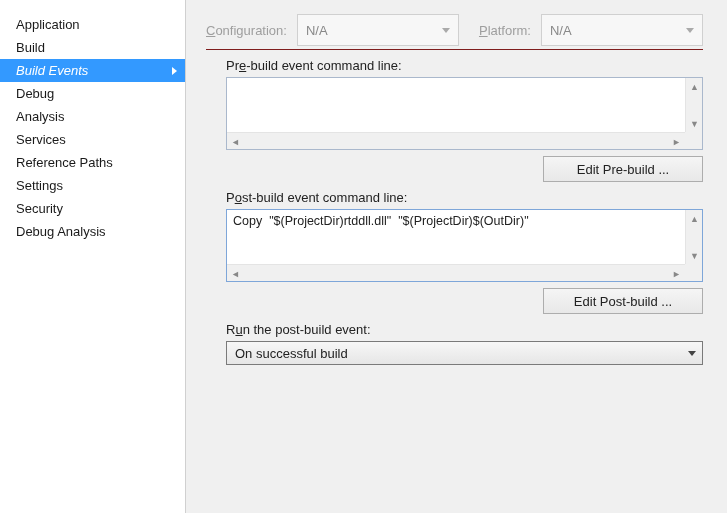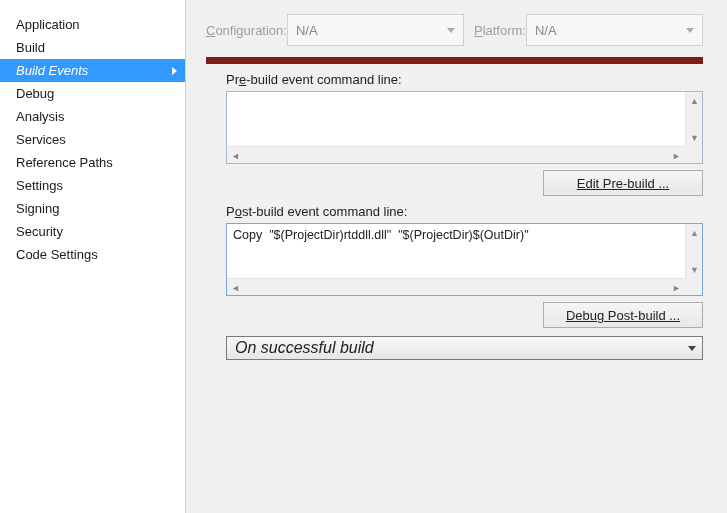--- a/index.html
+++ b/index.html
@@ -45,24 +45,25 @@
     .main {
       flex: 1;
       padding: 14px 24px 14px 20px;
       display: flex;
       flex-direction: column;
       gap: 8px;
     }
     .toprow {
       display: flex;
       align-items: center;
+      gap: 10px;
       color: #9e9e9e;
       font-size: 13px;
-      padding-bottom: 11px;
-      border-bottom: 7px solid #7f1d1d;
+      padding-bottom: 3px;
+      border-bottom: 1px solid #7f1d1d;
     }
     .toprow label { min-width: 0; }
     .combo {
       flex: 1;
       display: flex;
       align-items: center;
       justify-content: space-between;
       border: 1px solid #d0d0d0;
       background: #f7f7f7;
       color: #888;
@@ -146,57 +147,54 @@
     }
     .btn {
       min-width: 160px;
       height: 26px;
       border: 1px solid #adadad;
       background: linear-gradient(#f5f5f5, #e8e8e8);
       font-size: 13px;
       color: #222;
       cursor: pointer;
       padding: 0 12px;
-      text-decoration: underline;
     }
     .select {
       display: flex;
       align-items: center;
       justify-content: space-between;
       border: 1px solid #7a7a7a;
       background: linear-gradient(#f7f7f7, #e6e6e6);
       height: 24px;
       padding: 0 6px 0 8px;
-      font-size: 16px;
-      color: #222;
-      cursor: pointer;
-      font-style: italic;
+      font-size: 13px;
+      color: #222;
+      cursor: pointer;
     }
     .select .caret {
       width: 0; height: 0;
       border-left: 4px solid transparent;
       border-right: 4px solid transparent;
       border-top: 5px solid #444;
     }
   </style>
 </head>
 <body>
 
 <div class="sidebar">
   <div class="sidebar-item">Application</div>
   <div class="sidebar-item">Build</div>
   <div class="sidebar-item active">Build Events</div>
   <div class="sidebar-item">Debug</div>
   <div class="sidebar-item">Analysis</div>
   <div class="sidebar-item">Services</div>
   <div class="sidebar-item">Reference Paths</div>
   <div class="sidebar-item">Settings</div>
-  <div class="sidebar-item">Signing</div>
   <div class="sidebar-item">Security</div>
-  <div class="sidebar-item">Code Settings</div>
+  <div class="sidebar-item">Debug Analysis</div>
 </div>
 
 <div class="main">
 
   <div class="toprow">
     <label><span class="u">C</span><span>onfiguration:</span></label>
     <div class="combo">
       <span>N/A</span>
       <span class="caret"></span>
     </div>
@@ -238,24 +236,27 @@
         <div class="sbtn">▲</div>
         <div class="sbtn">▼</div>
       </div>
       <div class="hscroll">
         <div class="sbtn">◄</div>
         <div class="sbtn">►</div>
       </div>
       <div class="corner"></div>
     </div>
     <div class="btnrow">
-      <button class="btn">Debug Post-build ...</button>
+      <button class="btn">Edit Post-build ...</button>
     </div>
   </div>
 
   <div class="section">
+    <div class="section-label">
+      <span>R</span><span class="u">u</span><span>n the post-build event:</span>
+    </div>
     <div class="select">
       <span>On successful build</span>
       <span class="caret"></span>
     </div>
   </div>
 
 </div>
 
 </body></html>

